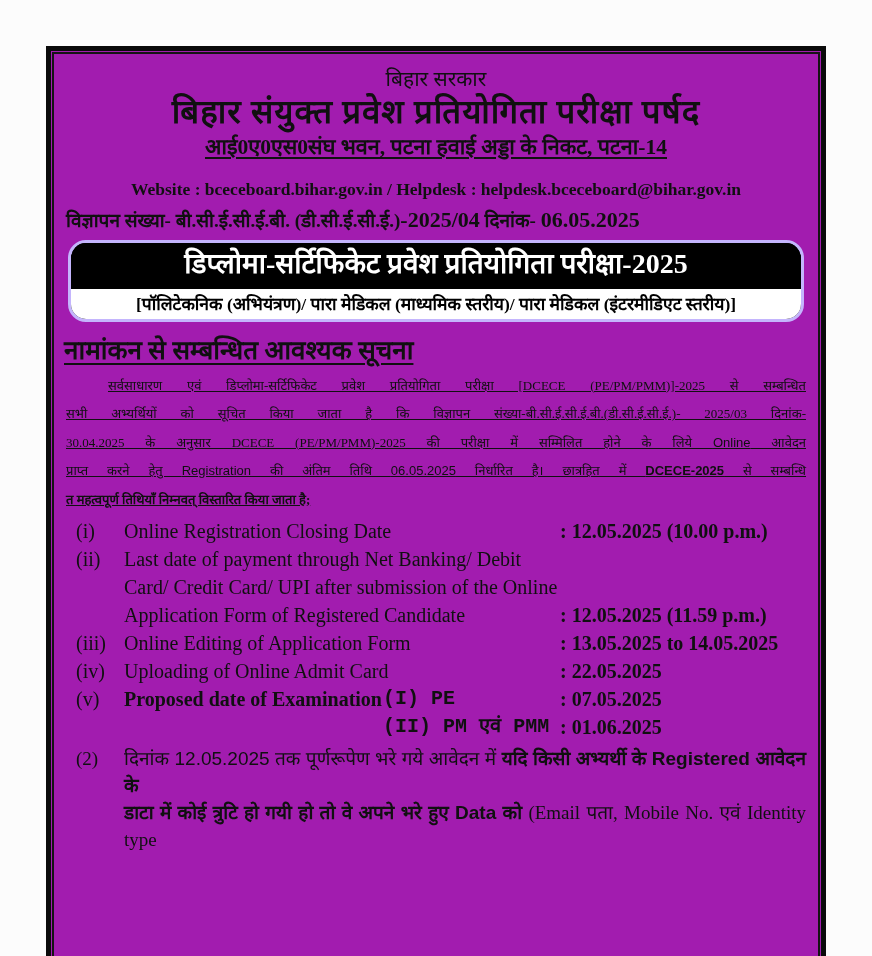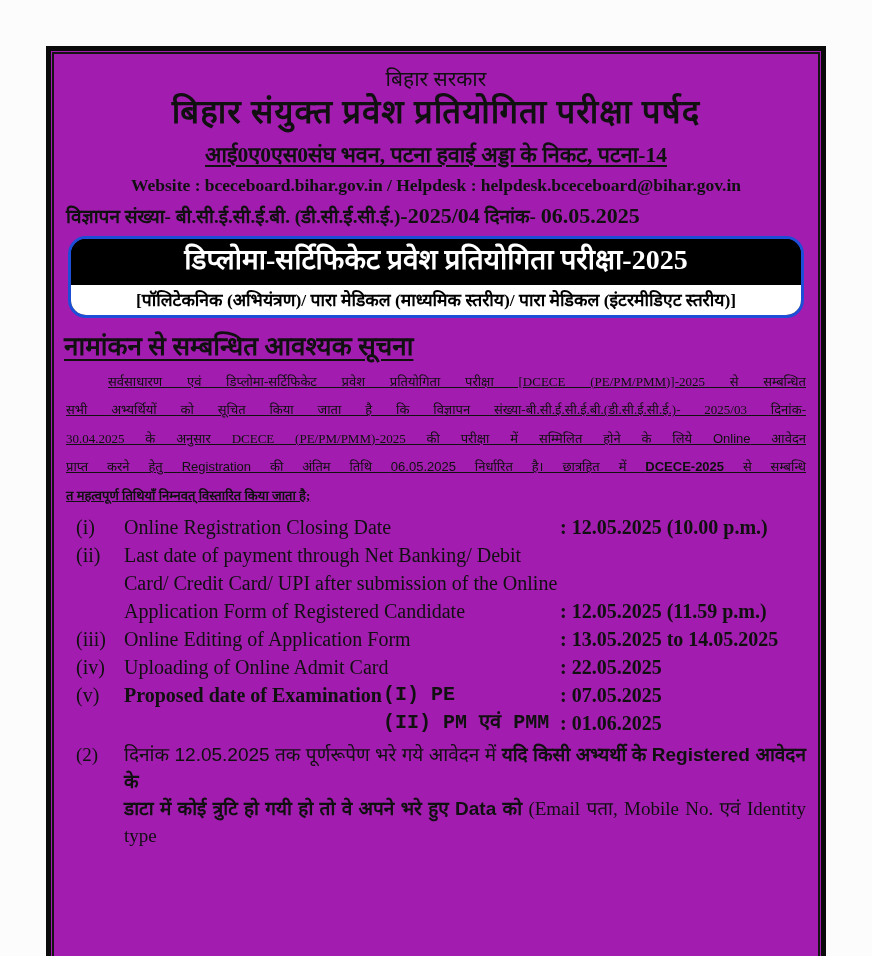--- a/index.html
+++ b/index.html
@@ -23,29 +23,29 @@
     position: absolute; inset: 1px;
     border: 2px solid #141414;
     padding: 6px 10px 0 10px;
     overflow: hidden;
   }
   .sans { font-family: "Liberation Sans", sans-serif; }
   b { font-weight: 700; }
 
   .govt   { text-align: center; font-size: 21px; margin-top: 4px; }
   .board  { text-align: center; font-size: 33px; font-weight: 700; line-height: 1.12; margin-top: 2px; letter-spacing: 1px; }
-  .addr   { text-align: center; font-size: 21.5px; font-weight: 700; margin-top: 8px;
+  .addr   { text-align: center; font-size: 21.5px; font-weight: 700; margin-top: 0;
             text-decoration: underline; text-decoration-thickness: 2px; text-underline-offset: 3px; }
-  .web    { text-align: center; font-size: 17.5px; font-weight: 700; margin-top: 7px; }
+  .web    { text-align: center; font-size: 17.5px; font-weight: 700; margin-top: 19px; }
   .advt   { font-size: 19px; font-weight: 700; margin-top: 7px; padding-left: 2px; }
   .advt b { font-size: 22px; }
 
   .banner {
     margin: 7px 4px 0 4px;
-    border: 3px solid #1d4ed8;
+    border: 3px solid #c4b5fd;
     border-radius: 18px;
     overflow: hidden;
     background: #000;
   }
   .banner-title {
     text-align: center; font-size: 28px; font-weight: 700;
     padding: 4px 0 8px 0; line-height: 1.2;
   }
   .banner-sub {
     text-align: center; font-size: 17.5px; font-weight: 700;

